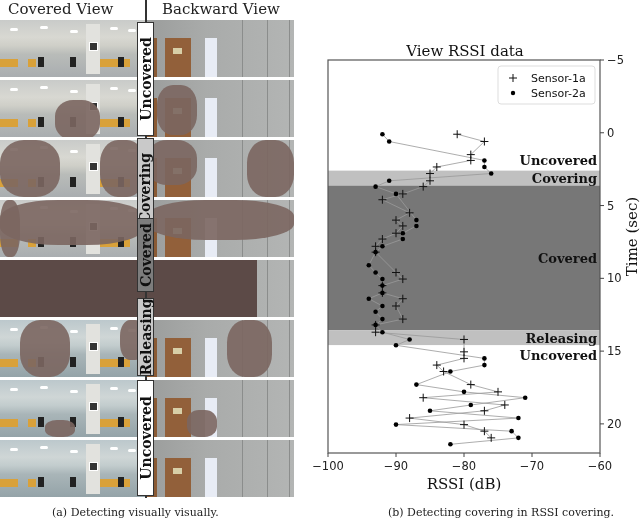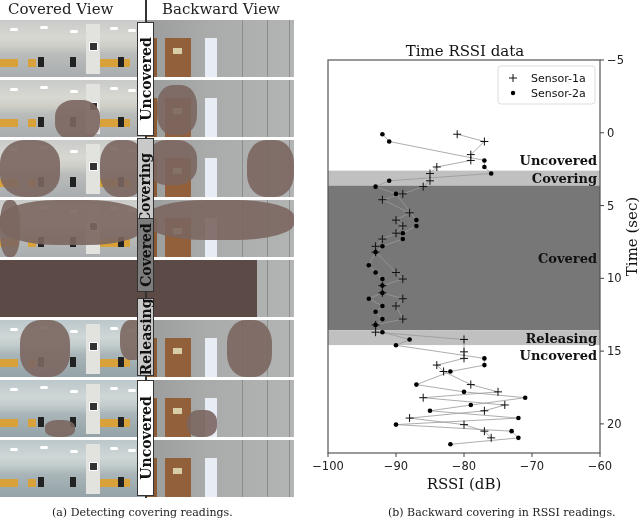--- a/index.html
+++ b/index.html
@@ -281,23 +281,23 @@
       <span>Covered</span>
     </div>
     <div class="lbl" style="top: 298px; height: 78px; background: rgb(201, 201, 201);">
       <span>Releasing</span>
     </div>
     <div class="lbl" style="top: 380px; height: 116px; background: rgb(255, 255, 255);">
       <span>Uncovered</span>
     </div>
   </div>
 
-<div class="caption" style="left:52px;">(a) Detecting covering readings.</div>
-
-<div class="chart-title">Time RSSI data</div>
+<div class="caption" style="left:52px;">(a) Detecting visually visually.</div>
+
+<div class="chart-title">View RSSI data</div>
 <svg id="chart" width="640" height="526" style="position:absolute;left:0;top:0;" xmlns="http://www.w3.org/2000/svg">
     <rect x="328" y="60" width="272" height="110.6222222222222" fill="#ffffff"></rect>
     <rect x="328" y="170.6222222222222" width="272" height="14.99222222222221" fill="#c0c0c0"></rect>
     <rect x="328" y="185.61444444444442" width="272" height="144.53666666666675" fill="#777777"></rect>
     <rect x="328" y="330.15111111111116" width="272" height="15.137777777777728" fill="#c0c0c0"></rect>
     <rect x="328" y="345.2888888888889" width="272" height="107.71111111111111" fill="#ffffff"></rect>
     <rect x="328" y="60" width="272" height="393" fill="none" stroke="#555" stroke-width="1.2"></rect>
     <polyline points="457.2,134.2 484.4,141.5 470.8,154.6 470.8,160.4 436.8,167.0 430.0,173.5 430.0,180.8 423.2,186.6 402.8,193.9 382.4,199.7 409.6,212.8 396.0,220.1 402.8,225.9 396.0,233.2 382.4,239.0 375.6,246.3 375.6,252.1 396.0,272.5 402.8,279.1 382.4,285.6 382.4,292.9 402.8,298.7 396.0,306.0 402.8,319.1 375.6,324.9 375.6,332.2 464.0,339.5 464.0,351.8 464.0,358.4 436.8,365.1 443.6,371.5 470.8,384.6 498.0,391.9 423.2,397.7 504.8,405.0 484.4,410.8 409.6,418.1 464.0,424.6 484.4,431.2 491.2,437.9" fill="none" stroke="#9a9a9a" stroke-width="0.9" opacity="0.9"></polyline>
     <polyline points="382.4,134.2 389.2,141.5 484.4,160.4 484.4,167.0 491.2,173.5 389.2,180.8 375.6,186.6 396.0,193.9 416.4,220.1 416.4,225.9 402.8,233.2 402.8,239.0 382.4,246.3 375.6,252.1 368.8,265.2 375.6,272.5 382.4,279.1 382.4,285.6 382.4,292.9 368.8,298.7 382.4,306.0 375.6,311.8 382.4,319.1 375.6,324.9 382.4,332.2 409.6,339.5 396.0,345.3 484.4,358.4 484.4,365.1 450.4,371.5 416.4,384.6 464.0,391.9 525.2,397.7 470.8,405.0 430.0,410.8 518.4,418.1 396.0,424.6 511.6,431.2 518.4,437.9 450.4,444.3" fill="none" stroke="#9a9a9a" stroke-width="0.9" opacity="0.9"></polyline>
     <path d="M453.2,134.23333333333335 H461.2 M457.2,130.23333333333335 V138.23333333333335" stroke="#111" stroke-width="1"></path>
@@ -409,13 +409,13 @@
     <text x="607" y="427.8888888888889" font-size="11.5" fill="#222">20</text>
     <text x="464" y="489" text-anchor="middle" font-size="15" fill="#111" style="font-family: &quot;DejaVu Serif&quot;, serif;">RSSI (dB)</text>
     <text x="0" y="0" text-anchor="middle" font-size="15" fill="#111" transform="translate(637,236.5) rotate(-90)" style="font-family: &quot;DejaVu Serif&quot;, serif;">Time (sec)</text>
     <rect x="498" y="66" width="97" height="38" rx="3" fill="#fff" stroke="#ddd"></rect>
     <path d="M509,78 H517 M513,74 V82" stroke="#111"></path>
     <text x="531" y="82" font-size="11" fill="#111">Sensor-1a</text>
     <circle cx="513" cy="93" r="2.2" fill="#000"></circle>
     <text x="531" y="97" font-size="11" fill="#111">Sensor-2a</text>
   </svg>
 
-<div class="caption" style="left:388px;">(b) Backward covering in RSSI readings.</div>
+<div class="caption" style="left:388px;">(b) Detecting covering in RSSI covering.</div>
 
 </body></html>

